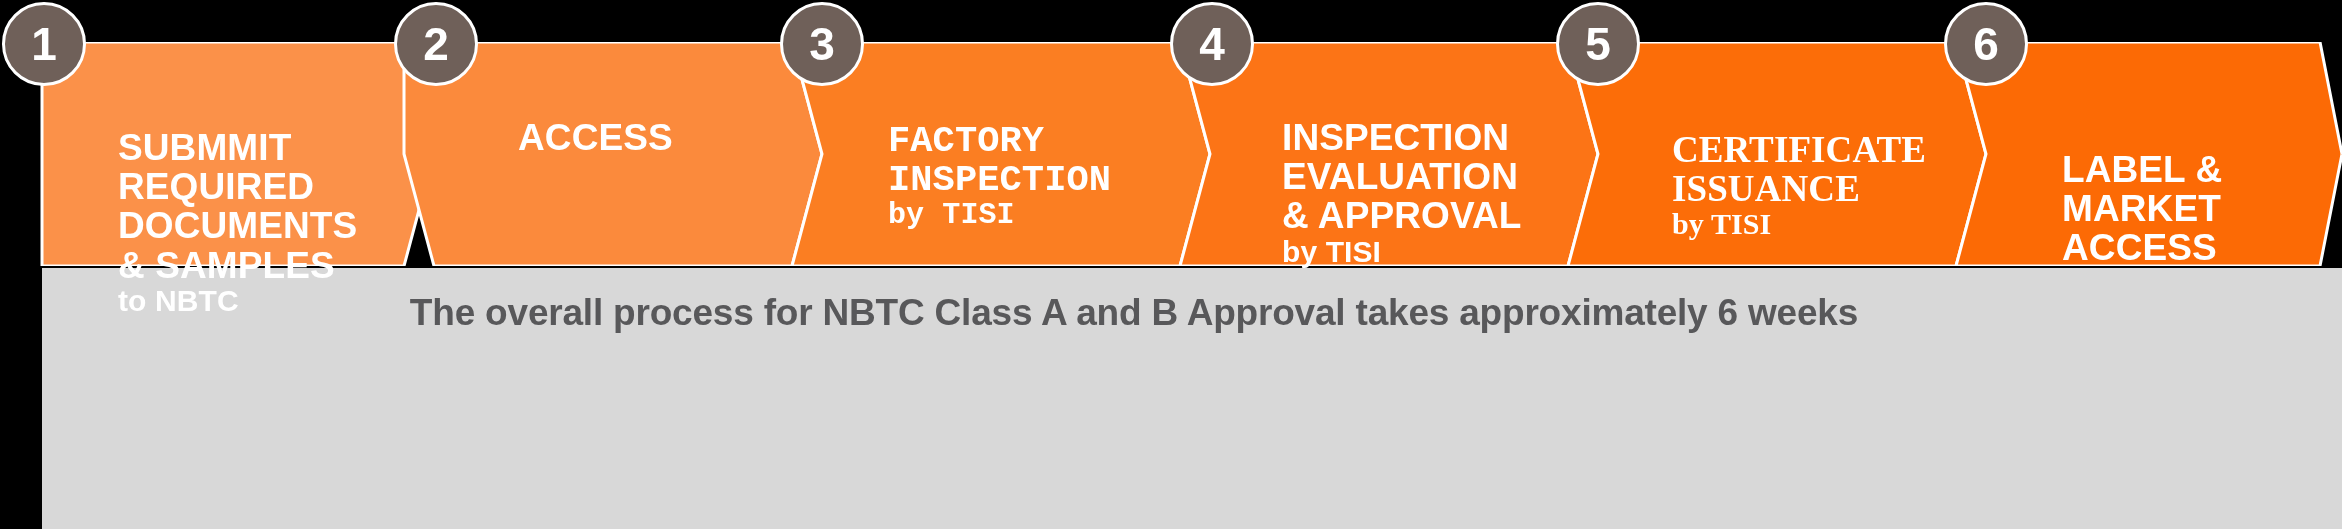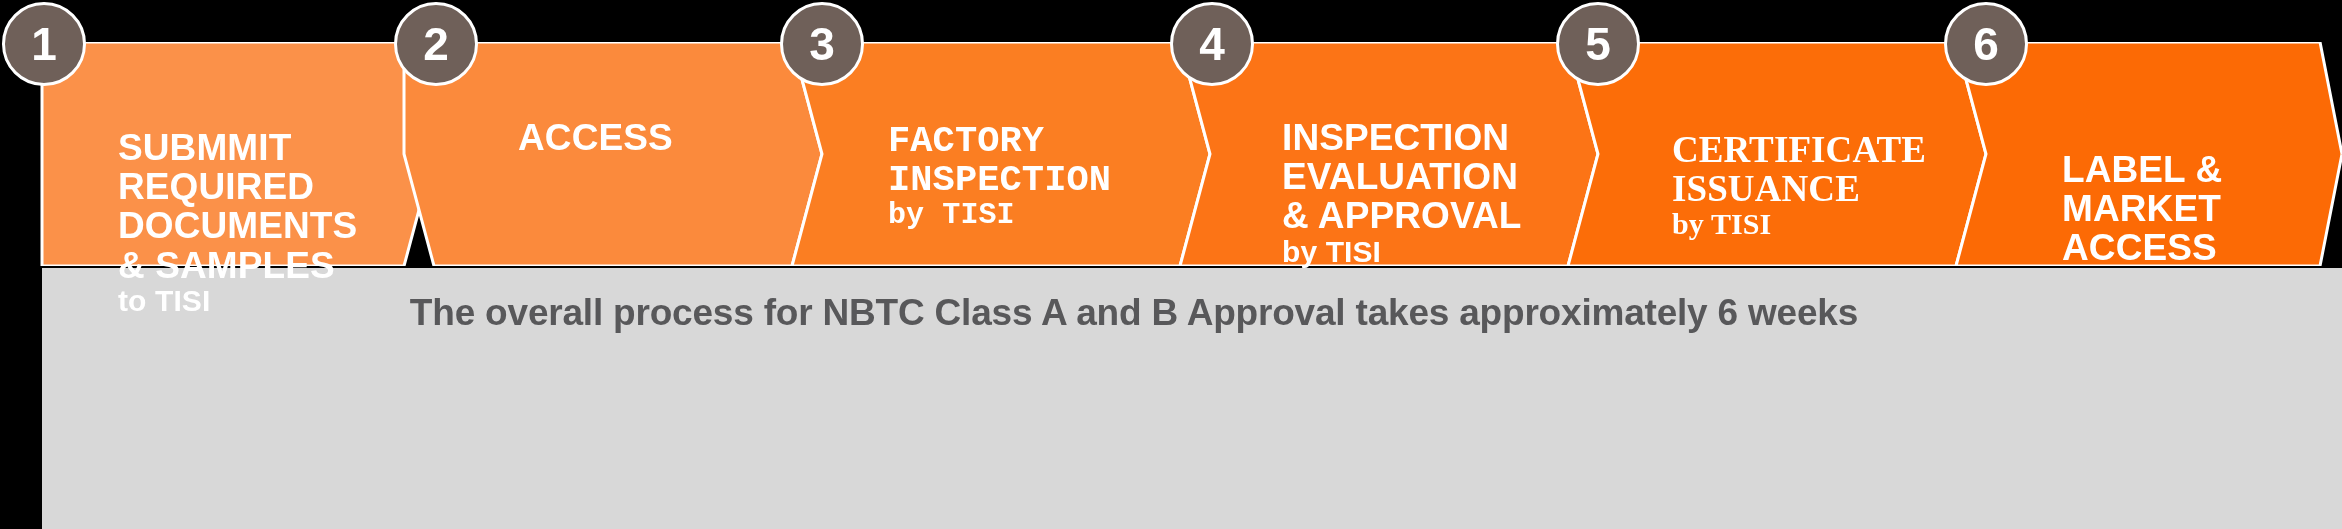--- a/index.html
+++ b/index.html
@@ -117,21 +117,21 @@
 
       <path d="M1956,0 L2320,0 L2342,112 L2320,224 L1956,224 L1986,112 Z" fill="#FC6A05" stroke="#ffffff" stroke-width="3"></path>
     </svg>
   </div>
 
   <div class="step-text" style="left:118px; top:94px;margin-top:34px;">
     <span class="head">SUBMMIT
 REQUIRED
 DOCUMENTS
 &amp; SAMPLES</span>
-    <span class="sub">to TISI</span>
+    <span class="sub">to NBTC</span>
   </div>
 
   <div class="step-text" style="left:518px; top:118px;">
     <span class="head">ACCESS</span>
   </div>
 
   <div class="step-text" style="left:888px; top:122px;font-family:Liberation Mono, monospace;">
     <span class="head">FACTORY
 INSPECTION</span>
     <span class="sub">by TISI</span>

